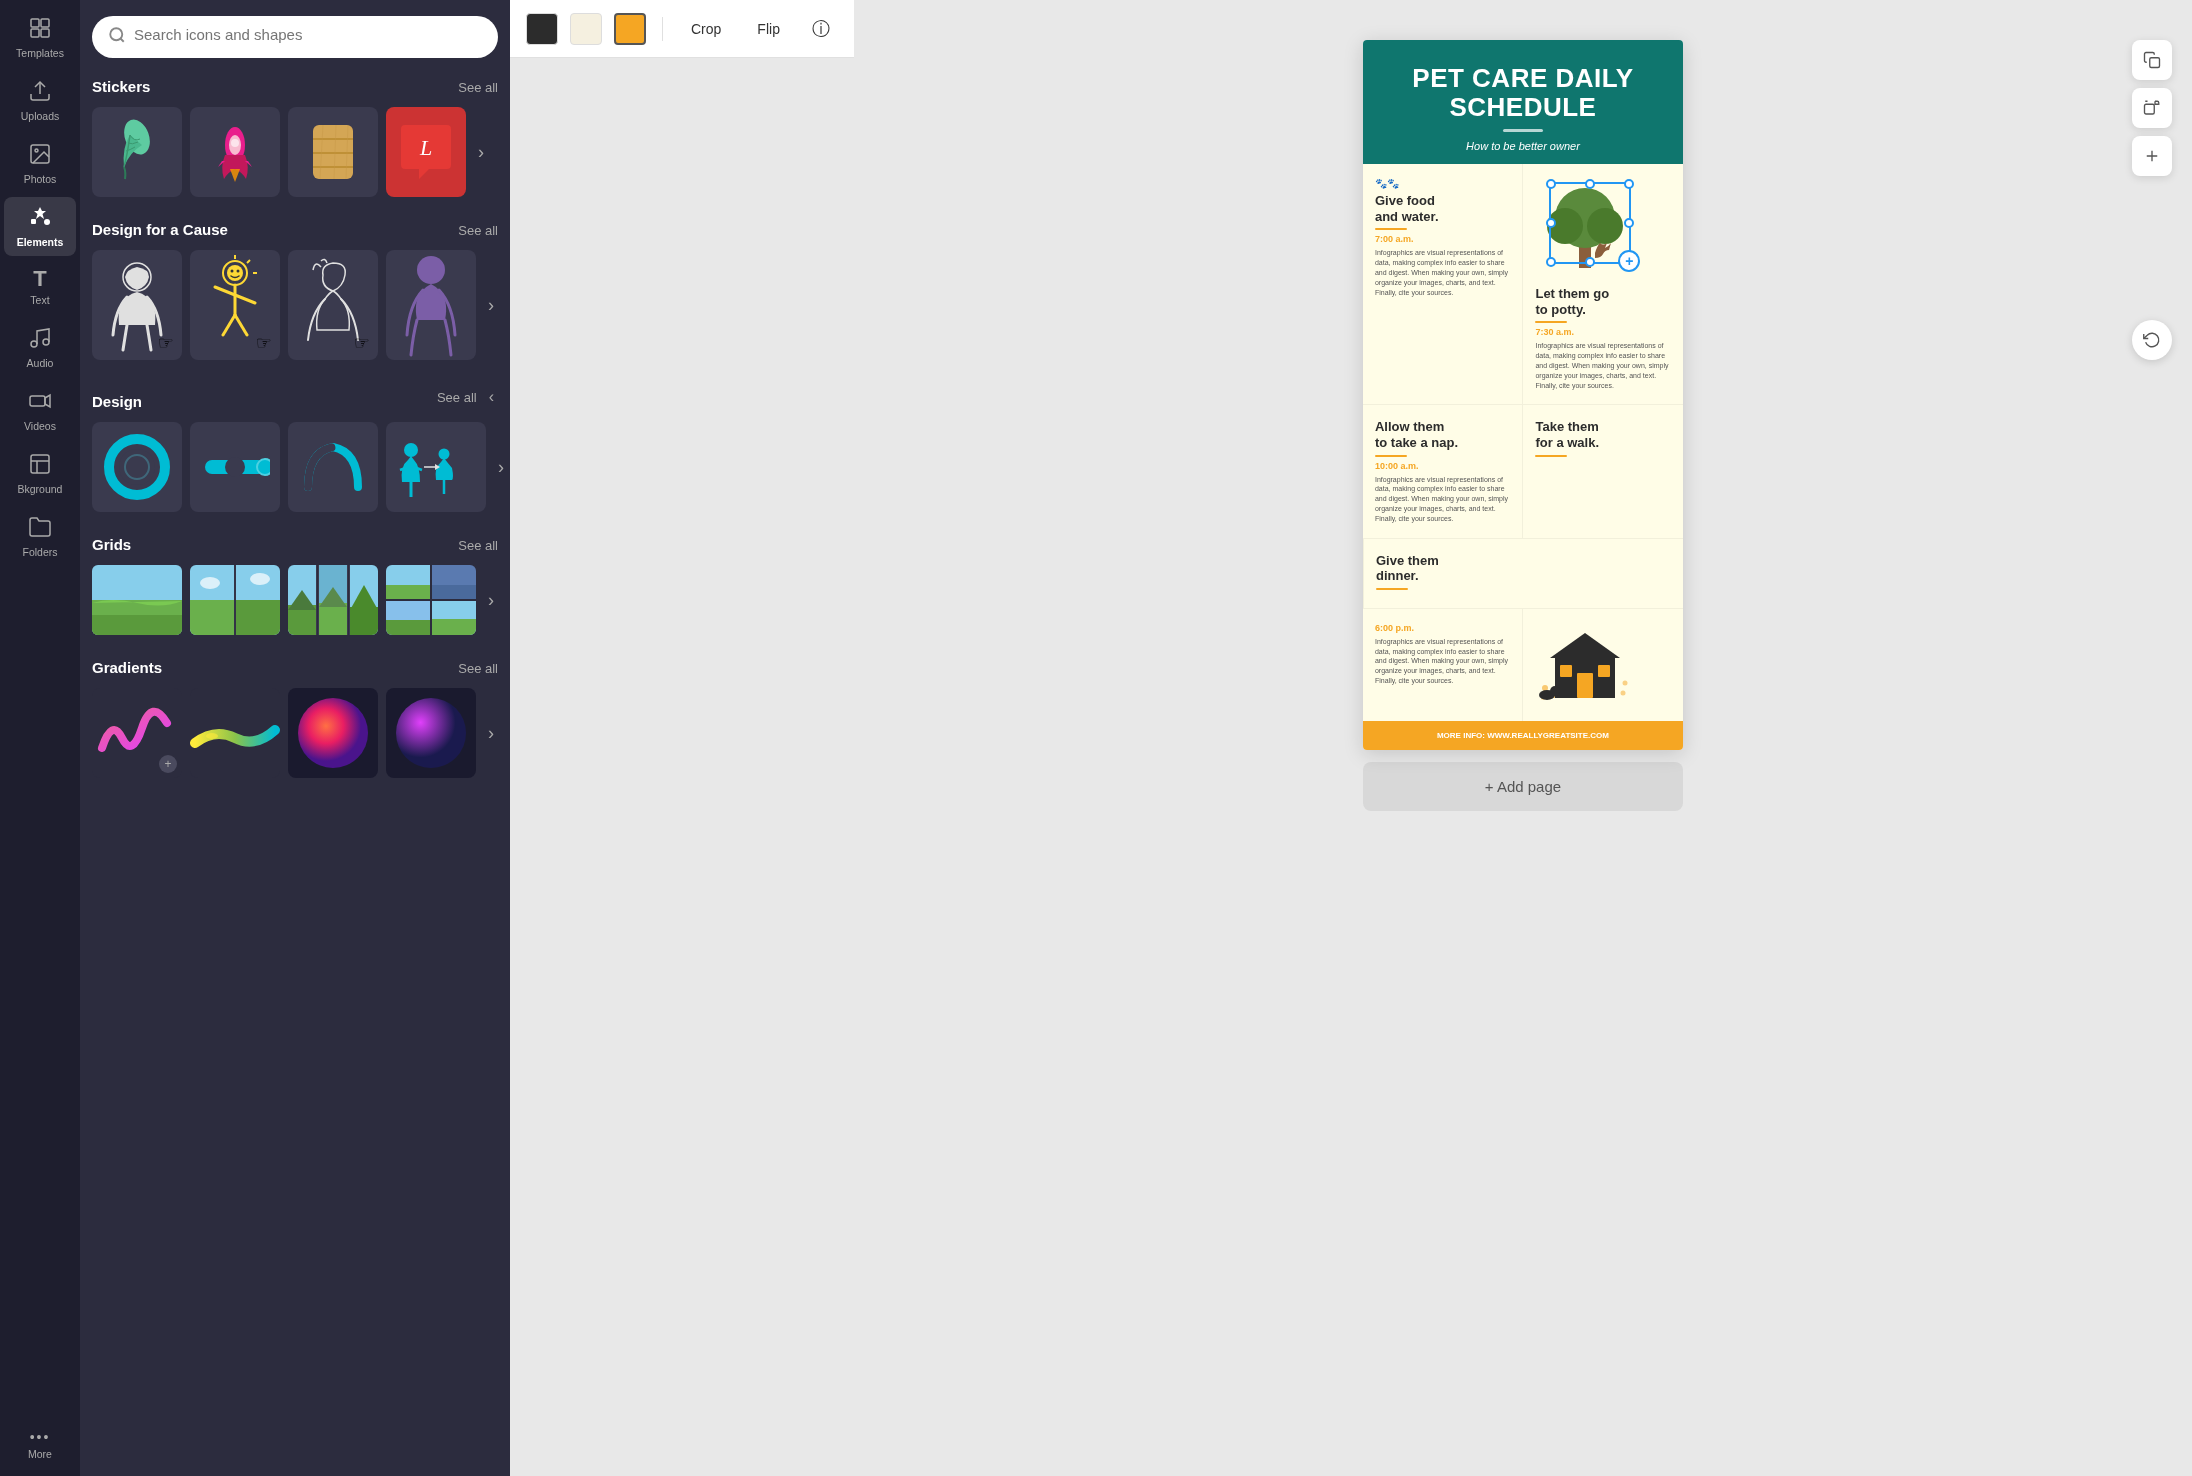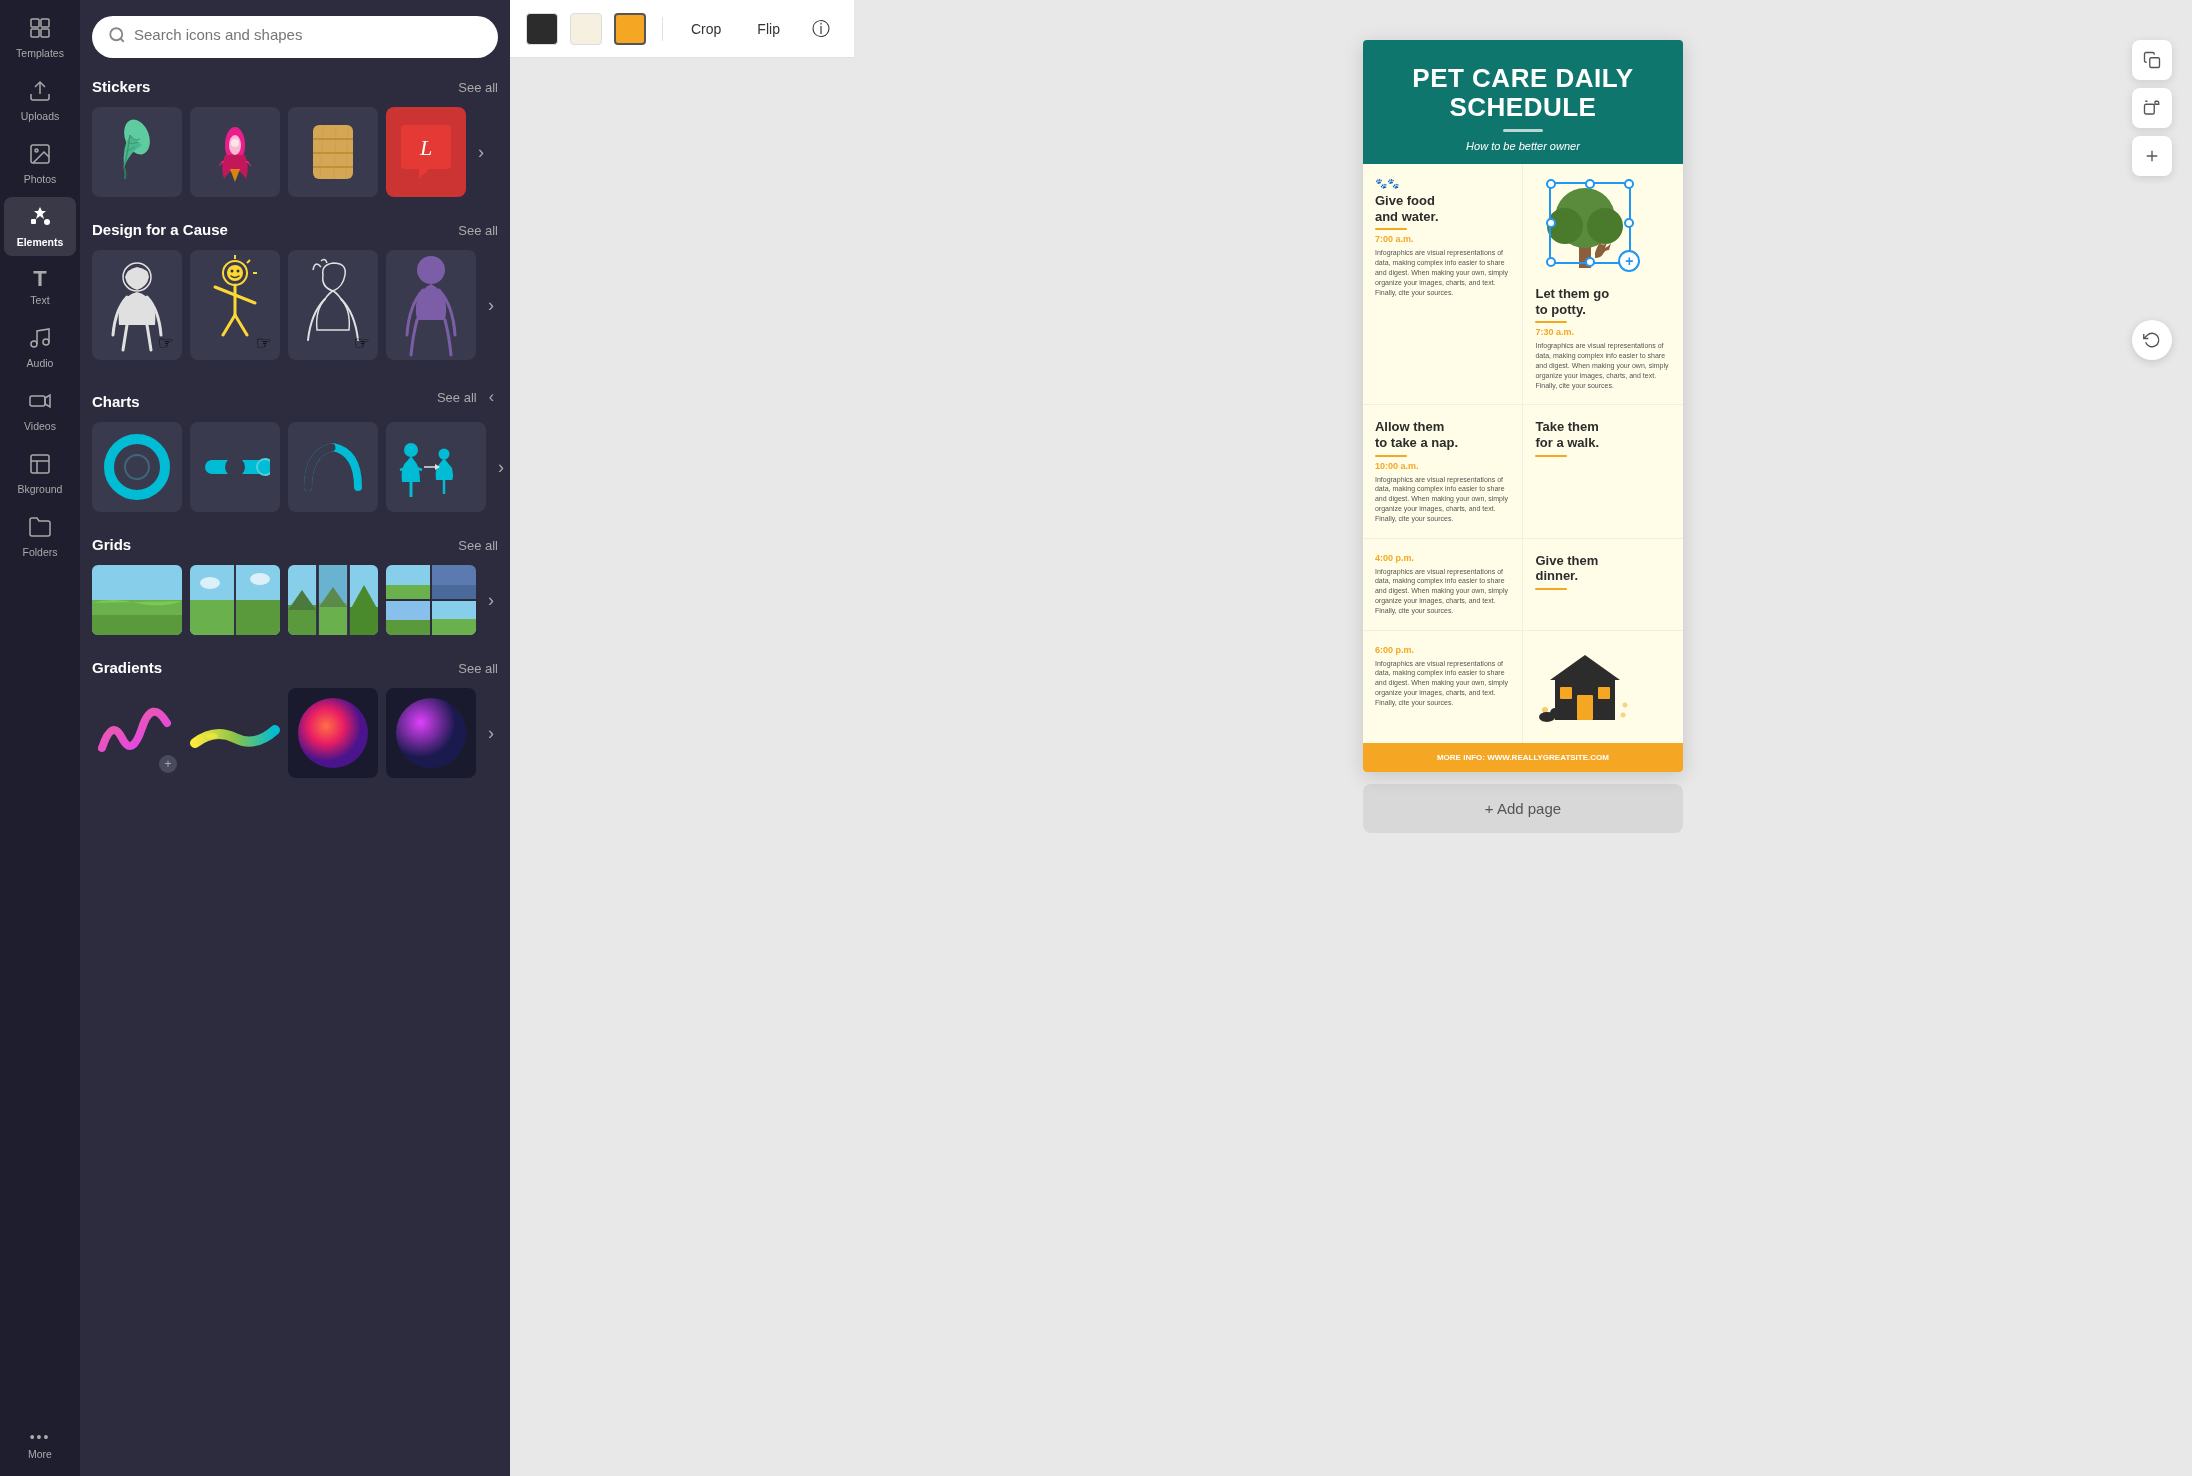--- a/index.html
+++ b/index.html
@@ -655,21 +655,21 @@
         <path d="M32 40 Q18 55 16 85" stroke="#7b5ea7" stroke-width="3" fill="none" stroke-linecap="round"></path>
         <path d="M48 40 Q62 55 64 85" stroke="#7b5ea7" stroke-width="3" fill="none" stroke-linecap="round"></path>
         <path d="M26 70 Q22 85 20 105" stroke="#7b5ea7" stroke-width="3" fill="none" stroke-linecap="round"></path>
         <path d="M54 70 Q58 85 60 105" stroke="#7b5ea7" stroke-width="3" fill="none" stroke-linecap="round"></path>
       </svg>
     </div>
     <span class="scroll-arrow">›</span>
   </div>
 
   <div class="section-header">
-    <span class="section-title">Charts</span>
+    <span class="section-title">Design</span>
     <div style="display:flex;align-items:center;gap:8px;">
       <button class="see-all-btn">See all</button>
       <span class="collapse-btn">‹</span>
     </div>
   </div>
   <div class="charts-grid">
 
     <div class="chart-item">
       <svg width="70" height="70" viewBox="0 0 70 70">
         <circle cx="35" cy="35" r="28" fill="none" stroke="#00bcd4" stroke-width="10" stroke-dasharray="176 0"></circle>
@@ -941,24 +941,20 @@
               <div class="poster-time">10:00 a.m.</div>
               <div class="poster-desc">Infographics are visual representations of data, making complex info easier to share and digest. When making your own, simply organize your images, charts, and text. Finally, cite your sources.</div>
             </div>
             <div class="poster-col-right">
               <div class="poster-section-title">Take them<br>for a walk.</div>
               <div class="poster-underline"></div>
             </div>
           </div>
 
           <div class="poster-row">
-            <div class="poster-col-left">
-              <div class="poster-time">4:00 p.m.</div>
-              <div class="poster-desc">Infographics are visual representations of data, making complex info easier to share and digest. When making your own, simply organize your images, charts, and text. Finally, cite your sources.</div>
-            </div>
             <div class="poster-col-right">
               <div class="poster-section-title">Give them<br>dinner.</div>
               <div class="poster-underline"></div>
             </div>
           </div>
 
           <div class="poster-row" style="border-bottom:none;">
             <div class="poster-col-left">
               <div class="poster-time">6:00 p.m.</div>
               <div class="poster-desc">Infographics are visual representations of data, making complex info easier to share and digest. When making your own, simply organize your images, charts, and text. Finally, cite your sources.</div>

